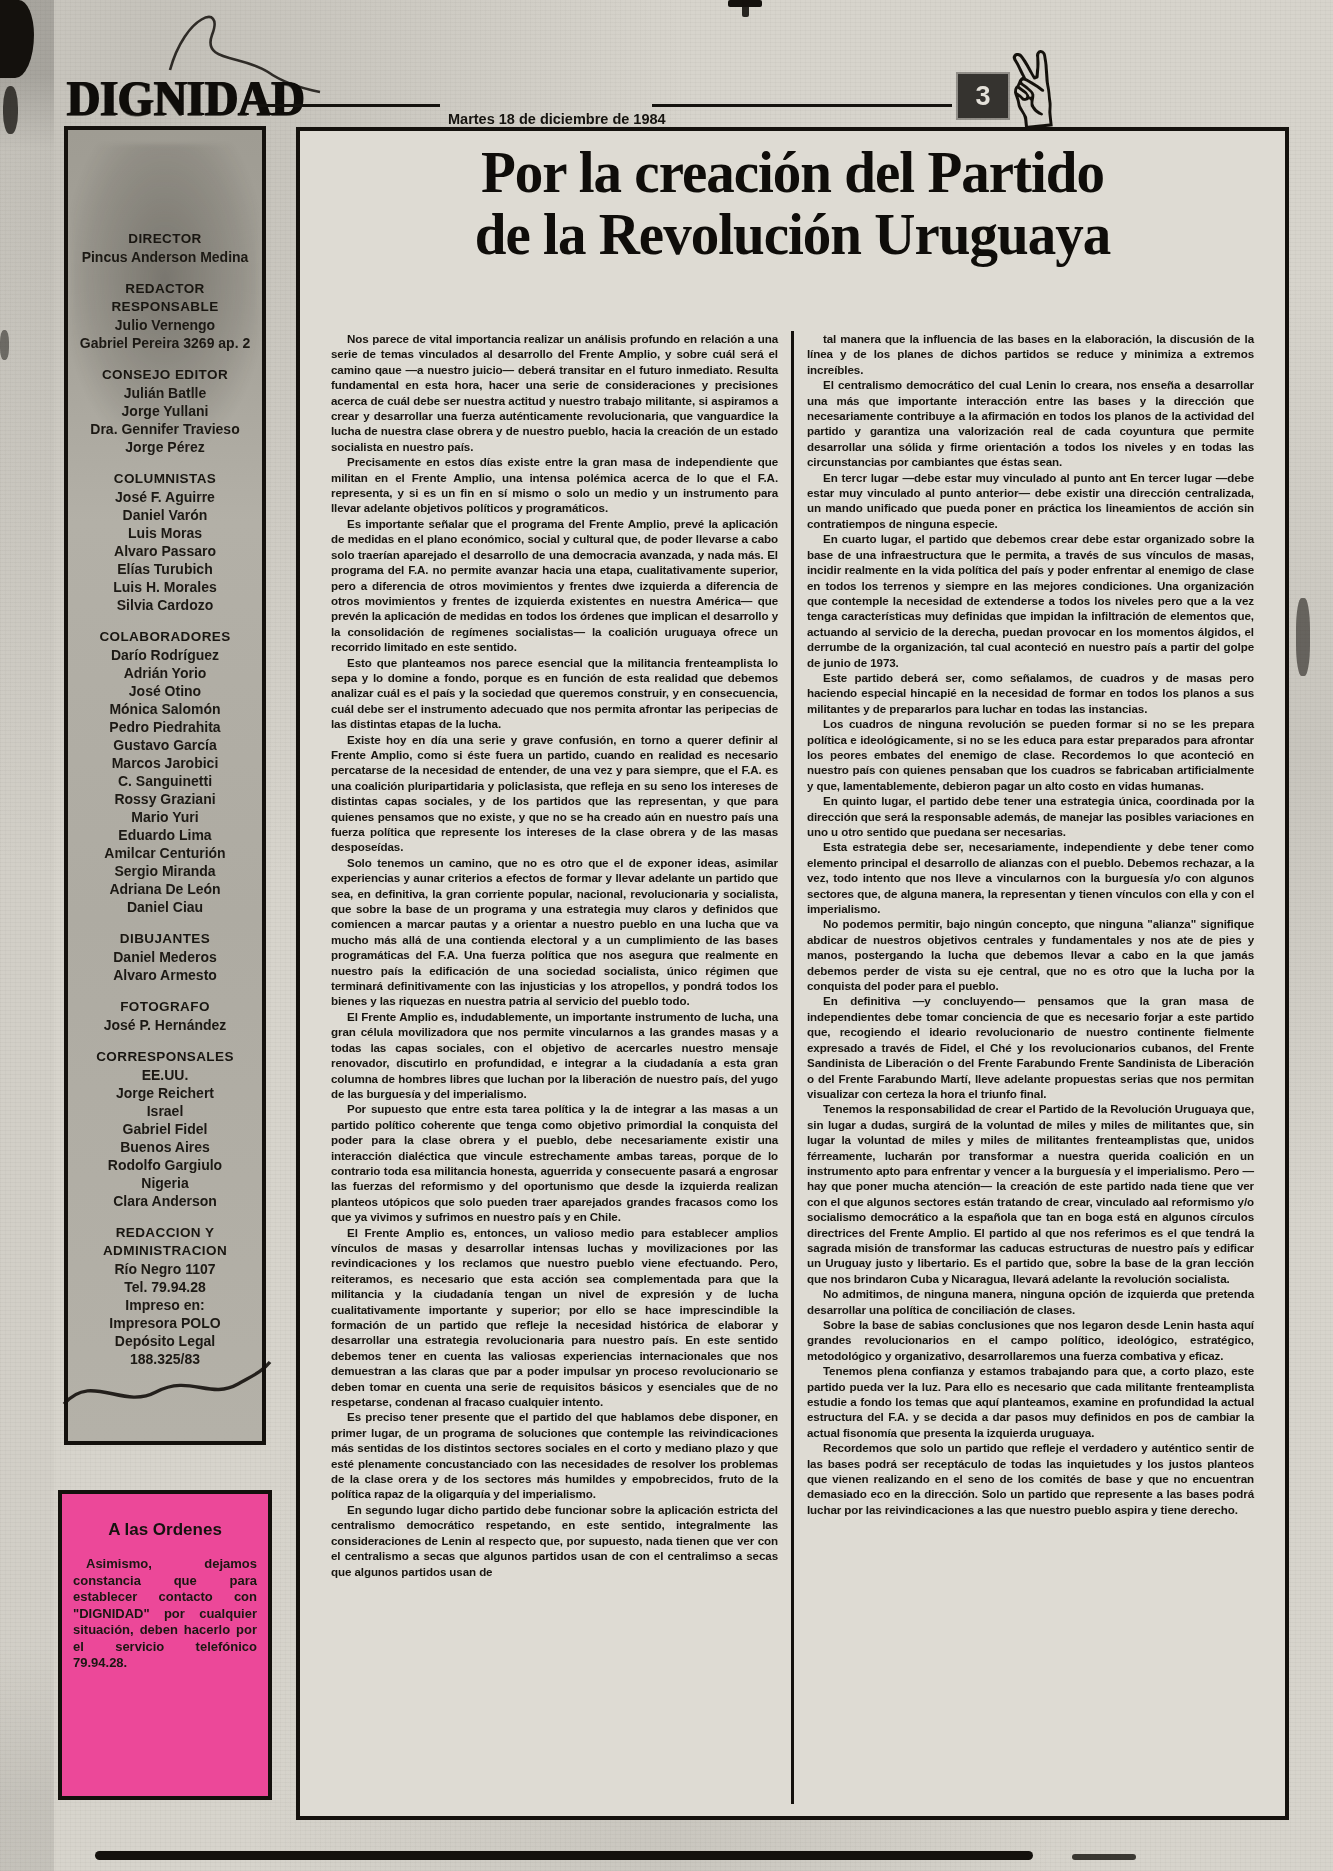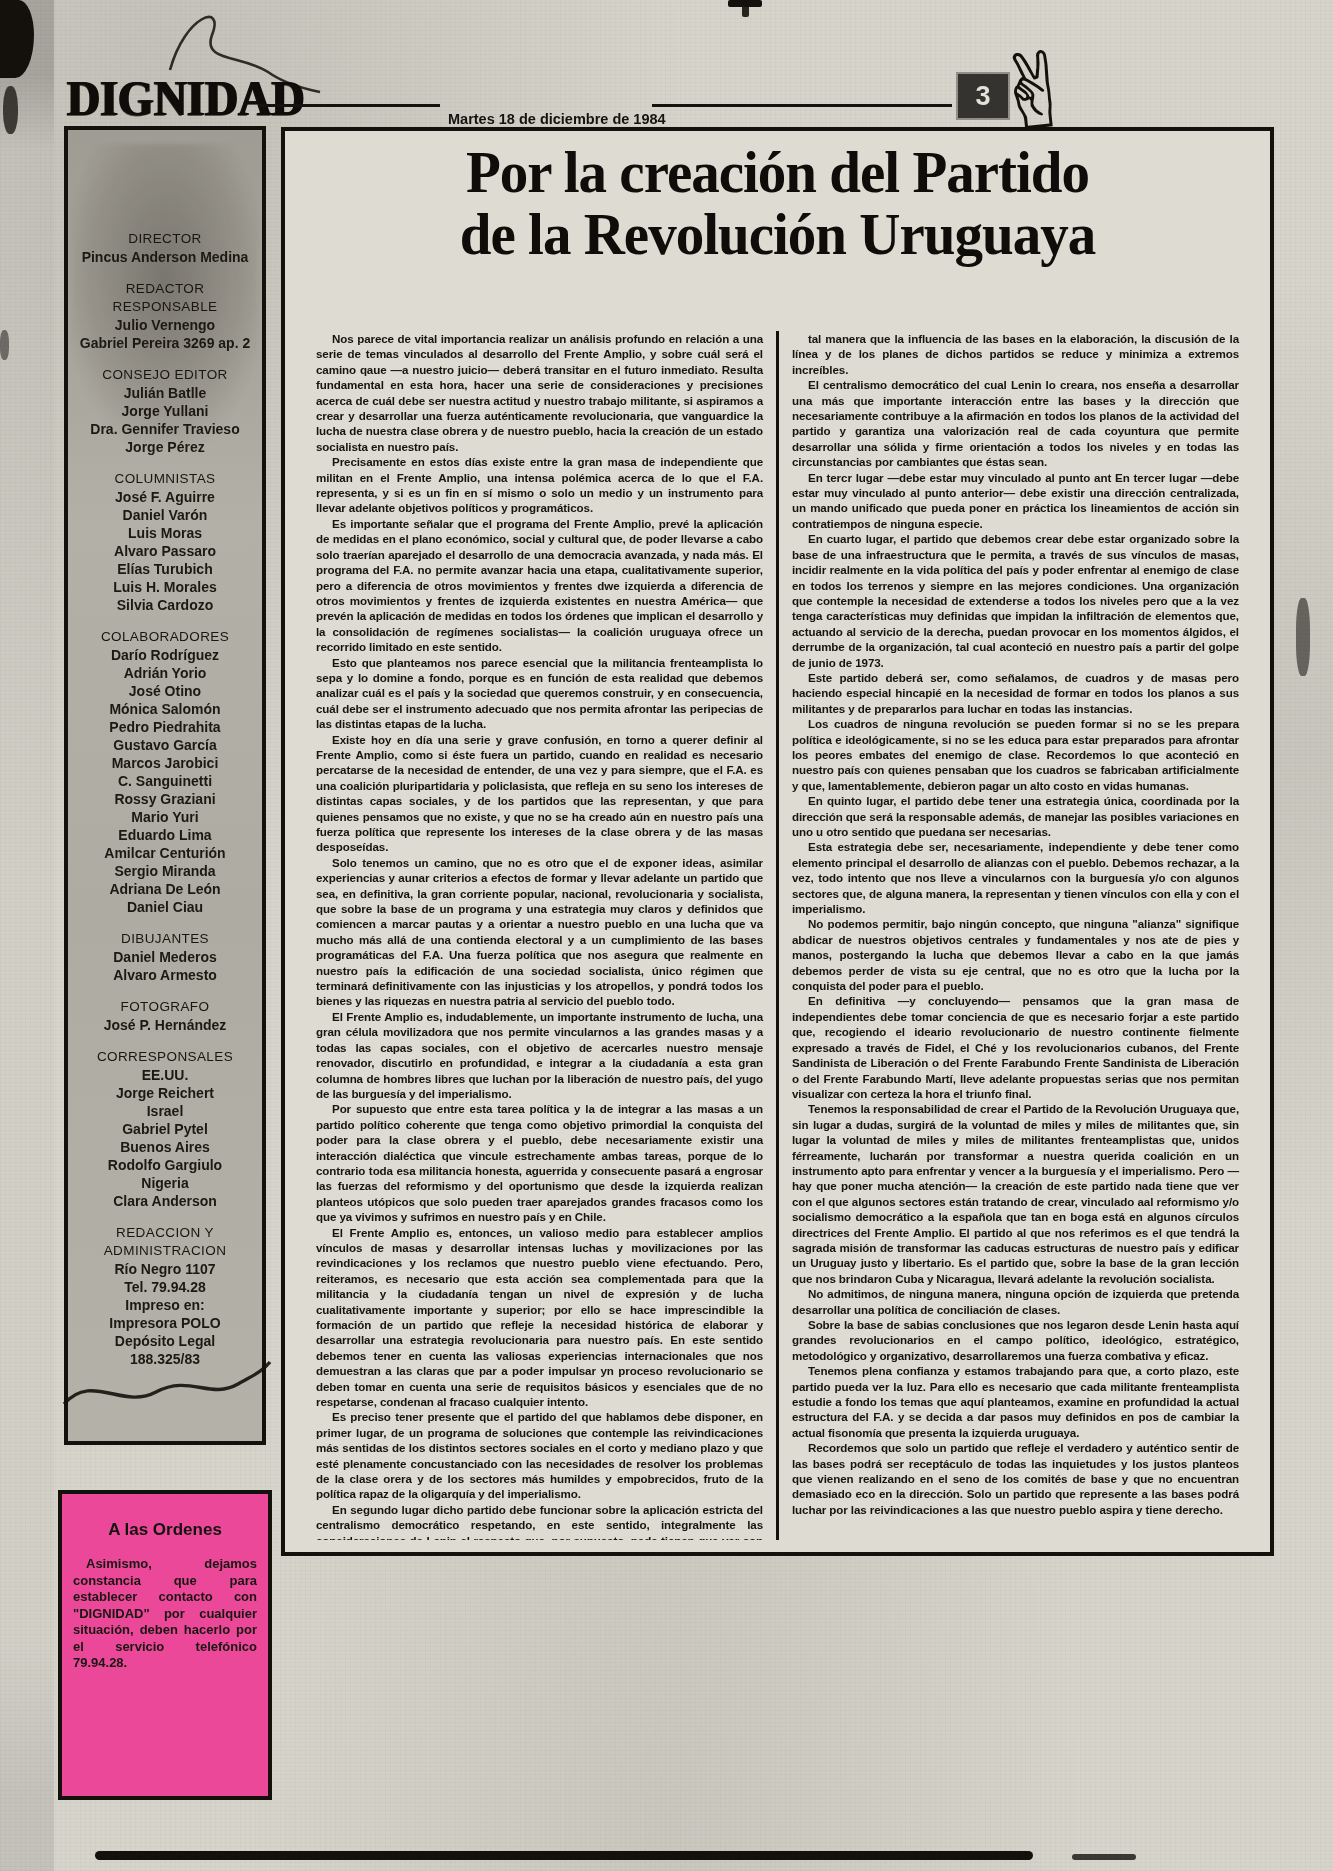--- a/index.html
+++ b/index.html
@@ -49,33 +49,33 @@
   
   .masthead-box{position:absolute;left:64px;top:126px;width:202px;height:1319px;
     border:4px solid #14110d;box-sizing:border-box;
     background:linear-gradient(180deg,#9f9c93 0%,#a5a299 14%,#b3b0a7 30%,#aeaba2 60%,#b4b1a8 100%);}
   .masthead-ghost{position:absolute;left:4px;top:14px;right:4px;height:300px;
     background:radial-gradient(ellipse at 50% 45%, rgba(25,22,17,.30), rgba(25,22,17,.10) 58%, transparent 78%);
     filter:blur(2px);}
   .masthead-sections{position:absolute;left:0;top:0;width:100%;height:100%;
     padding-top:100px;box-sizing:border-box;text-align:center;overflow:hidden;}
   .side-section{margin-bottom:14px;}
-  .side-title{font-weight:normal;font-size:13.5px;letter-spacing:.4px;line-height:18px;
+  .side-title{font-weight:bold;font-size:13.5px;letter-spacing:.4px;line-height:18px;
     color:#191611;padding:0 4px;}
   .side-line{font-weight:bold;font-size:14px;line-height:18px;color:#1c1914;}
 
   
   .notice-box{position:absolute;left:58px;top:1490px;width:214px;height:310px;
     border:4px solid #14110d;box-sizing:border-box;background:#ec4899;padding:26px 11px 0 11px;}
   .notice-title{text-align:center;font-weight:bold;font-size:17px;margin:0 0 16px 0;color:#15130f;}
   .notice-body p{margin:0;font-size:13px;font-weight:bold;line-height:16.5px;
     text-align:justify;text-indent:13px;color:#1a1712;}
 
   
-  .article-box{position:absolute;left:281px;top:127px;width:993px;height:1429px;
+  .article-box{position:absolute;left:296px;top:127px;width:993px;height:1693px;
     border:4px solid #14110d;box-sizing:border-box;background:#dedbd3;}
   .headline{margin:10px 10px 0 10px;text-align:center;font-family:"Liberation Serif",serif;
     font-weight:bold;color:#0f0d0a;}
   .headline .hl-line{font-size:57px;line-height:62px;letter-spacing:-1px;transform:scaleY(1.04);}
   .article-columns{position:absolute;left:18px;right:18px;top:200px;bottom:12px;
     display:flex;overflow:hidden;}
   .article-col{width:50%;box-sizing:border-box;padding:0 13px;overflow:hidden;}
   .article-col p{margin:0;font-size:11.6px;font-weight:bold;line-height:15.4px;
     text-align:justify;text-indent:16px;letter-spacing:-0.1px;color:#17140f;}
   .col-divider{width:3px;background:#14110d;flex:0 0 3px;}
@@ -162,21 +162,21 @@
         </div>
         <div class="side-section">
           <div class="side-title">FOTOGRAFO</div>
           <div class="side-line">José P. Hernández</div>
         </div>
         <div class="side-section">
           <div class="side-title">CORRESPONSALES</div>
           <div class="side-line">EE.UU.</div>
           <div class="side-line">Jorge Reichert</div>
           <div class="side-line">Israel</div>
-          <div class="side-line">Gabriel Pytel</div>
+          <div class="side-line">Gabriel Fidel</div>
           <div class="side-line">Buenos Aires</div>
           <div class="side-line">Rodolfo Gargiulo</div>
           <div class="side-line">Nigeria</div>
           <div class="side-line">Clara Anderson</div>
         </div>
         <div class="side-section">
           <div class="side-title">REDACCION Y ADMINISTRACION</div>
           <div class="side-line">Río Negro 1107</div>
           <div class="side-line">Tel. 79.94.28</div>
           <div class="side-line">Impreso en:</div>

